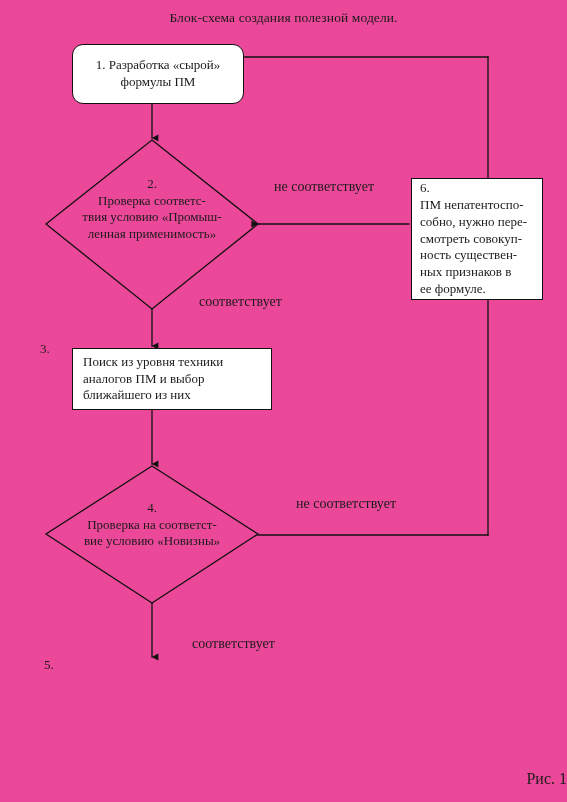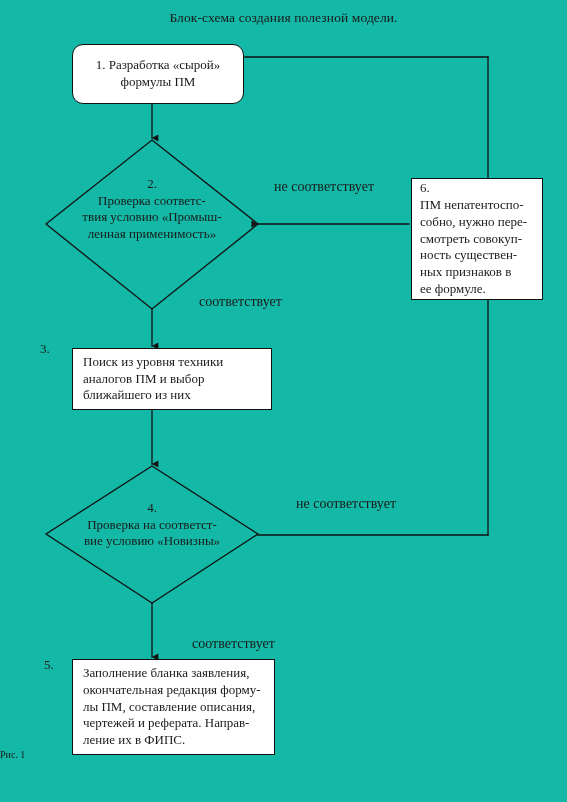--- a/index.html
+++ b/index.html
@@ -9,42 +9,42 @@
     background: #ffffff;
   }
   body {
     font-family: "Liberation Serif", "DejaVu Serif", serif;
     color: #1a1a1a;
   }
   #page {
     position: relative;
     width: 567px;
     height: 802px;
-    background: #14b8a6;
+    background: #ec4899;
     overflow: hidden;
   }
 
   
   #diagram-title {
     position: absolute;
     left: 0;
     top: 10px;
     width: 567px;
     text-align: center;
     font-size: 13.5px;
     letter-spacing: 0.1px;
     color: #1a1a1a;
   }
   #figure-caption {
     position: absolute;
     left: 0;
-    top: 749px;
-    width: 567px;
-    text-align: left;
-    font-size: 10px;
+    top: 770px;
+    width: 567px;
+    text-align: right;
+    font-size: 16px;
     color: #1a1a1a;
   }
 
   
   #connector-layer {
     position: absolute;
     left: 0;
     top: 0;
     width: 567px;
     height: 802px;
@@ -191,27 +191,20 @@
     <div class="box-text">1. Разработка «сырой»
 формулы ПМ</div>
   </div>
 
   <div class="process-box" id="box-3">
     <div class="box-text">Поиск из уровня техники
 аналогов ПМ и выбор
 ближайшего из них</div>
   </div>
 
-  <div class="process-box" id="box-5">
-    <div class="box-text">Заполнение бланка заявления,
-окончательная редакция форму-
-лы ПМ, составление описания,
-чертежей и реферата. Направ-
-ление их в ФИПС.</div>
-  </div>
 
   <div class="process-box" id="box-6">
     <div class="box-text">6.
 ПМ непатентоспо-
 собно, нужно пере-
 смотреть совокуп-
 ность существен-
 ных  признаков в
 ее формуле.</div>
   </div>

